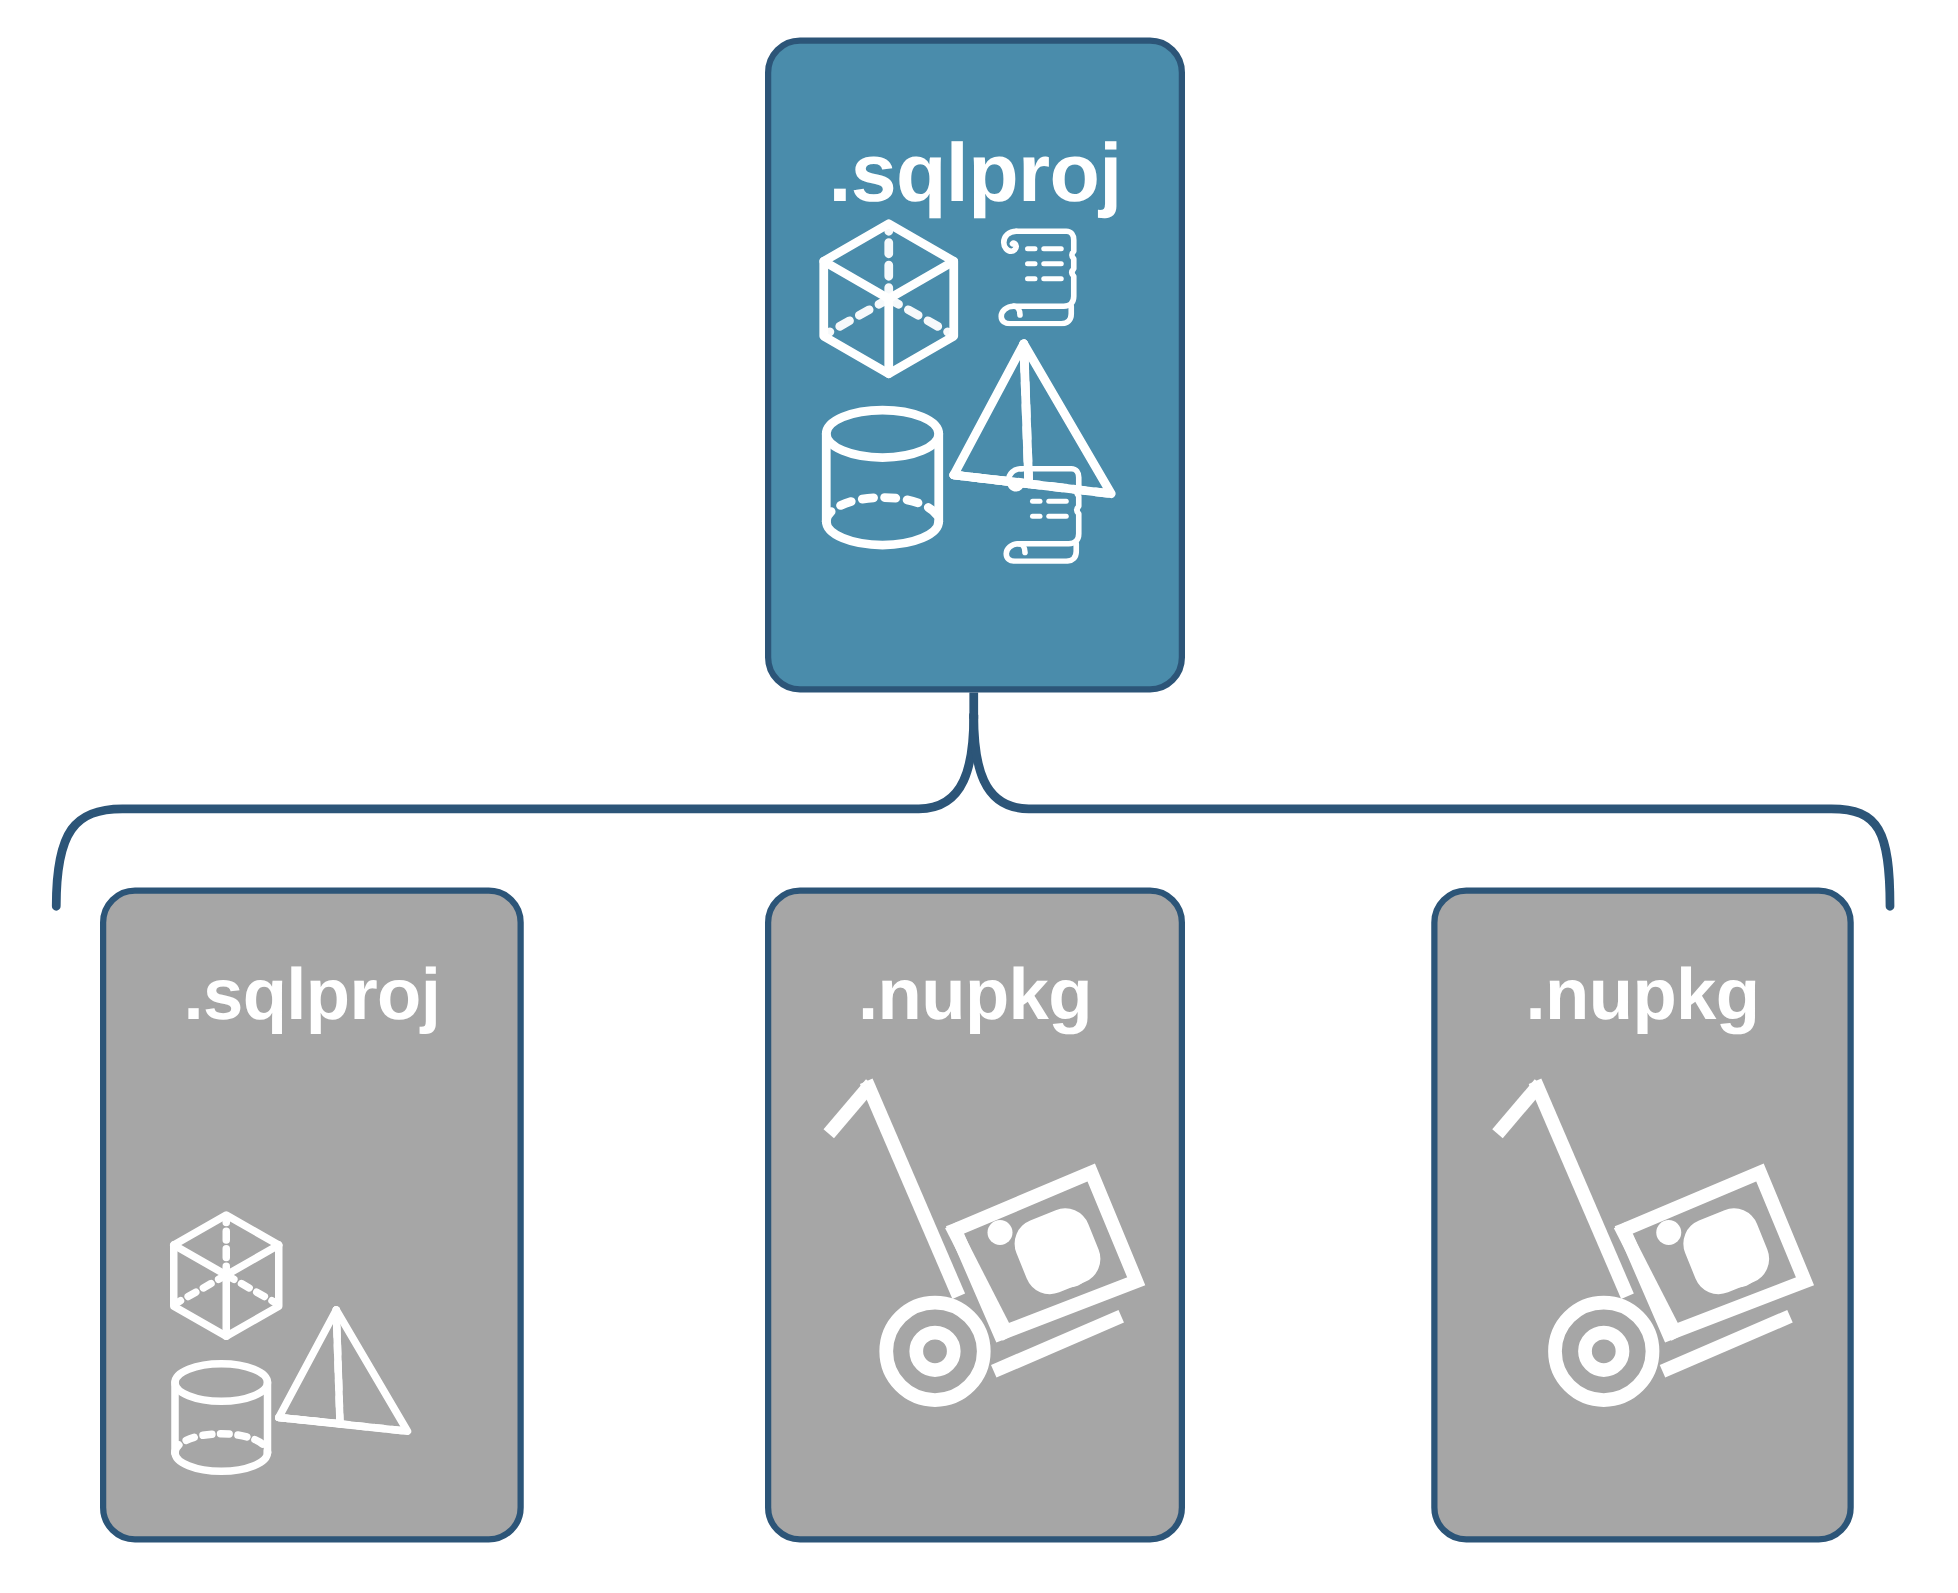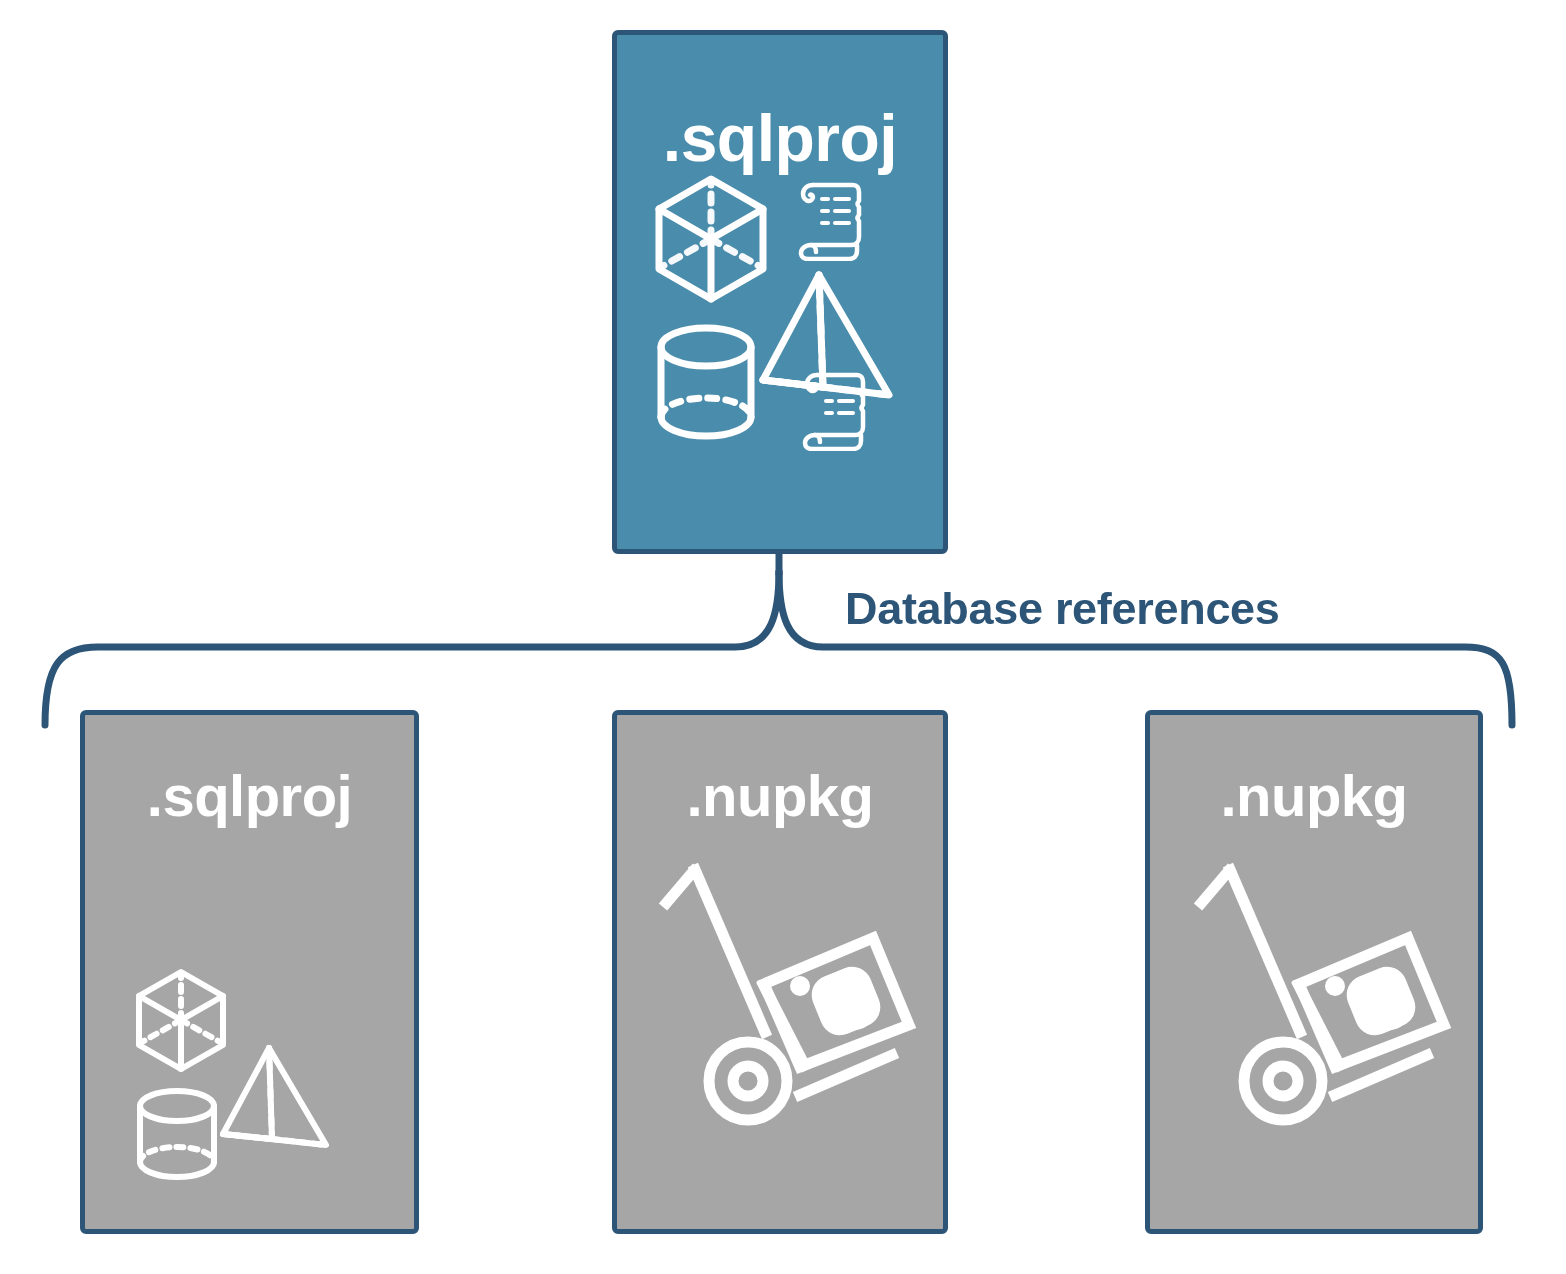--- a/index.html
+++ b/index.html
@@ -20,21 +20,21 @@
     left: 0; top: 0;
     width: 1566px;
     height: 1274px;
   }
 
   
   .card {
     position: absolute;
     box-sizing: border-box;
     border: 5px solid #2c5578;
-    border-radius: 6px;
+    border-radius: 28px;
     display: block;
   }
   .card-primary {
     background: #4a8cab;
   }
   .card-secondary {
     background: #a6a6a6;
   }
 
   .card-title {
@@ -101,21 +101,20 @@
     <path d="M 779,572
              C 779,612 772,647 735,647
              L 98,647
              C 60,647 45,665 45,725" fill="none" stroke="#2c5578" stroke-width="7" stroke-linecap="round" stroke-linejoin="round"></path>
     <path d="M 779,572
              C 779,612 786,647 823,647
              L 1465,647
              C 1503,647 1512,665 1512,725" fill="none" stroke="#2c5578" stroke-width="7" stroke-linecap="round" stroke-linejoin="round"></path>
   </svg>
 
-  <div id="brace-label">Database references</div>
 
   <div class="card card-primary" id="card-top">
     <div class="card-title">.sqlproj</div>
 
     <div class="icon-holder" id="icon-top-shapes">
       <svg viewBox="0 0 282 280" width="282" height="280" xmlns="http://www.w3.org/2000/svg">
         <g fill="none" stroke="#ffffff" stroke-width="7" stroke-linecap="round" stroke-linejoin="round">
 
           <g>
             <path d="M 14,44 L 66,14 L 118,44 L 118,104 L 66,134 L 14,104 Z"></path>

